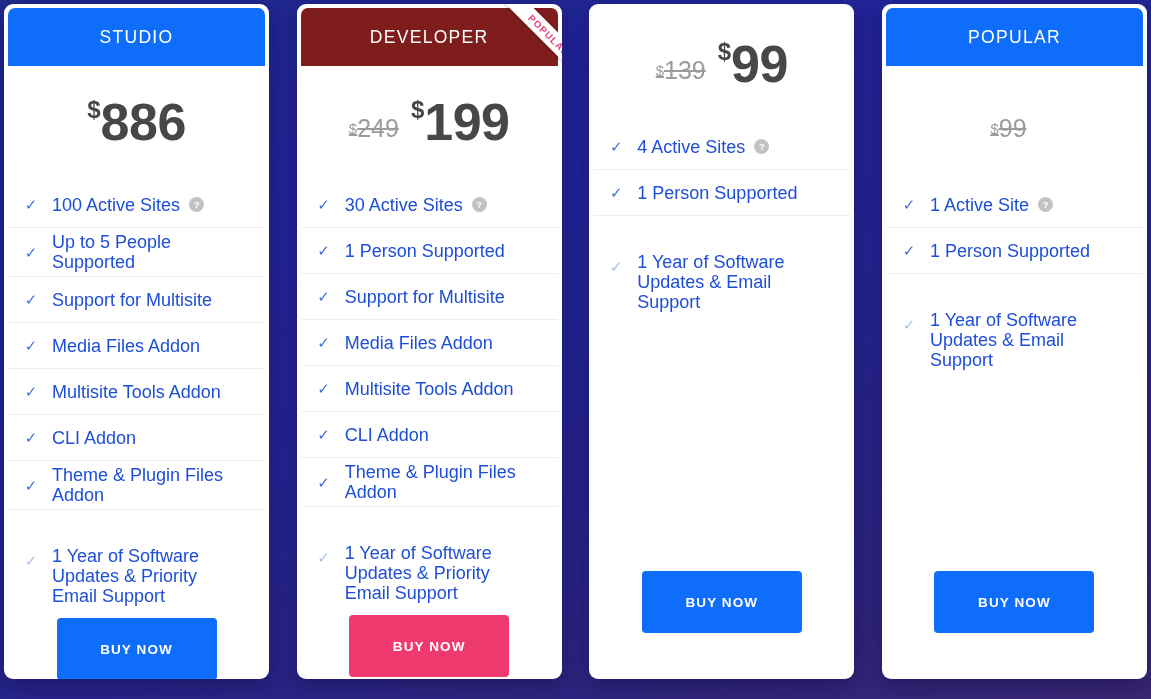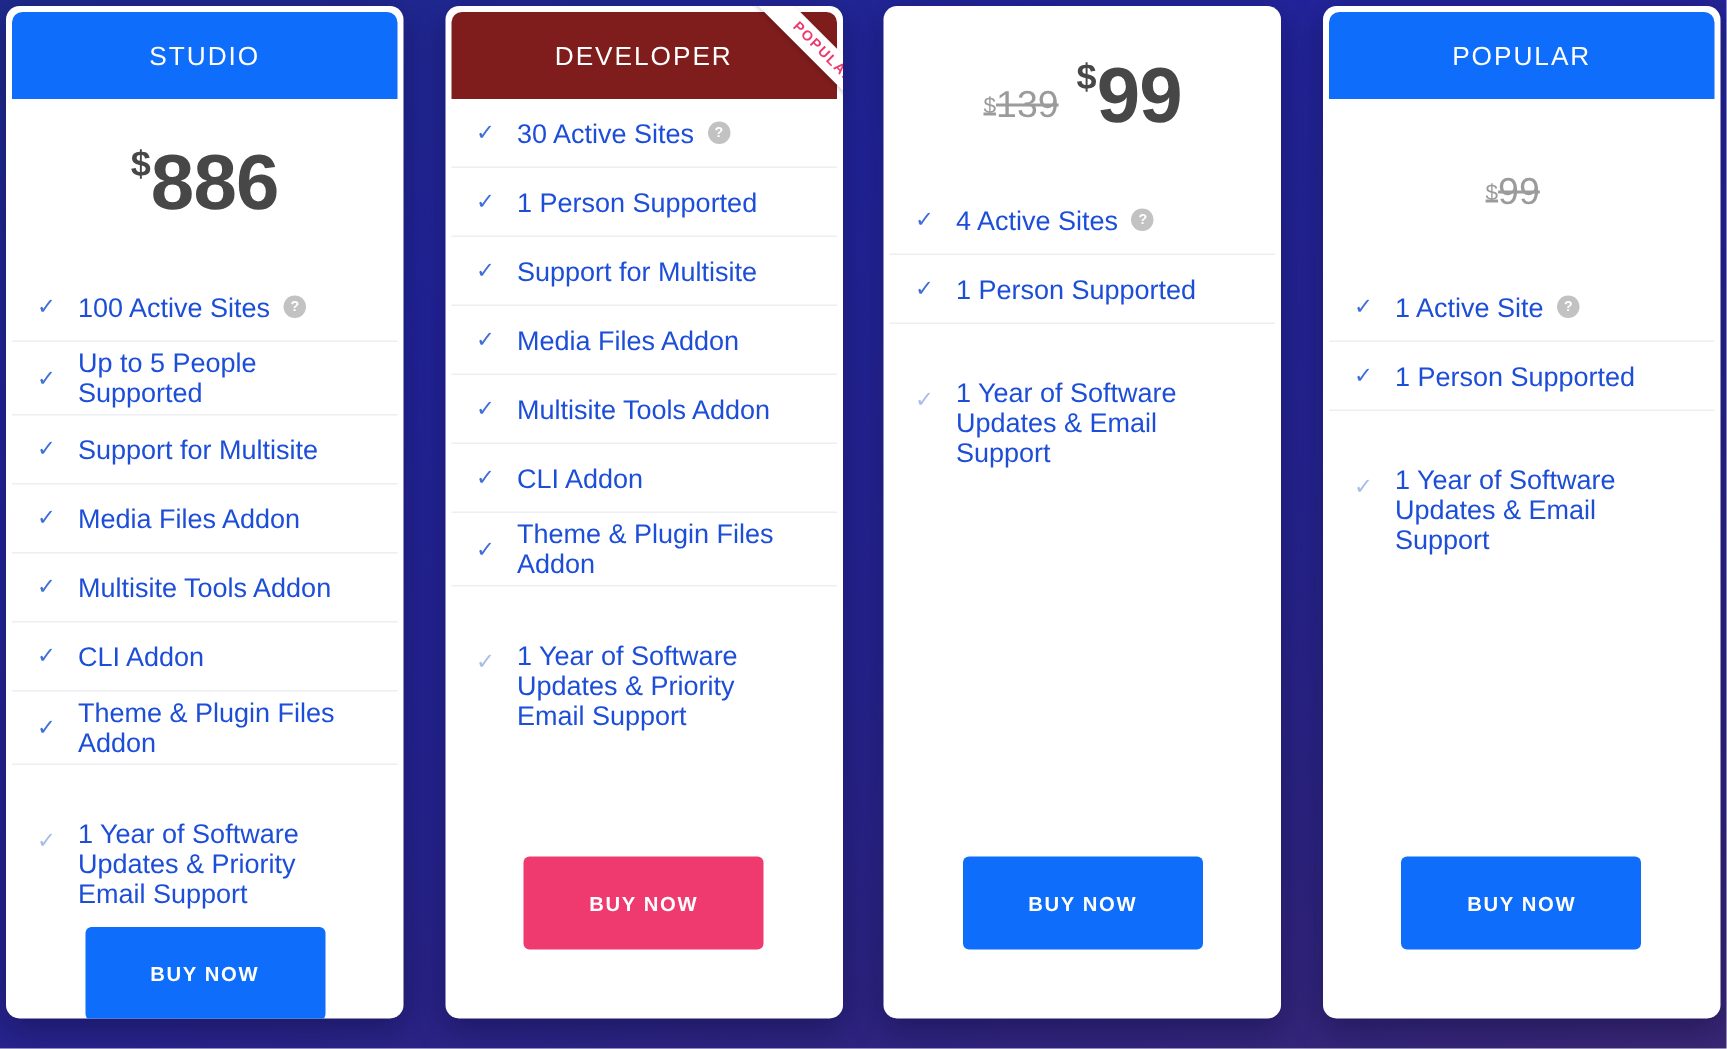--- a/index.html
+++ b/index.html
@@ -232,20 +232,24 @@
         <button class="cta blue">BUY NOW</button>
       </div>
     </div>
     <div class="card">
       <div class="card-head pink">
         <span class="plan-name">DEVELOPER</span>
       </div>
       <div class="ribbon">
         <div class="ribbon-band">POPULAR</div>
       </div>
+      <div class="price-block">
+        <span class="old-price"><span class="cur">$</span><span>249</span></span>
+        <span class="new-price"><span class="cur">$</span><span>199</span></span>
+      </div>
       <ul class="features">
         <li class="feature">
           <span class="tick">✓</span>
           <span class="ftext">30 Active Sites</span>
           <span class="help">?</span>
         </li>
         <li class="feature">
           <span class="tick">✓</span>
           <span class="ftext">1 Person Supported</span>
         </li>

